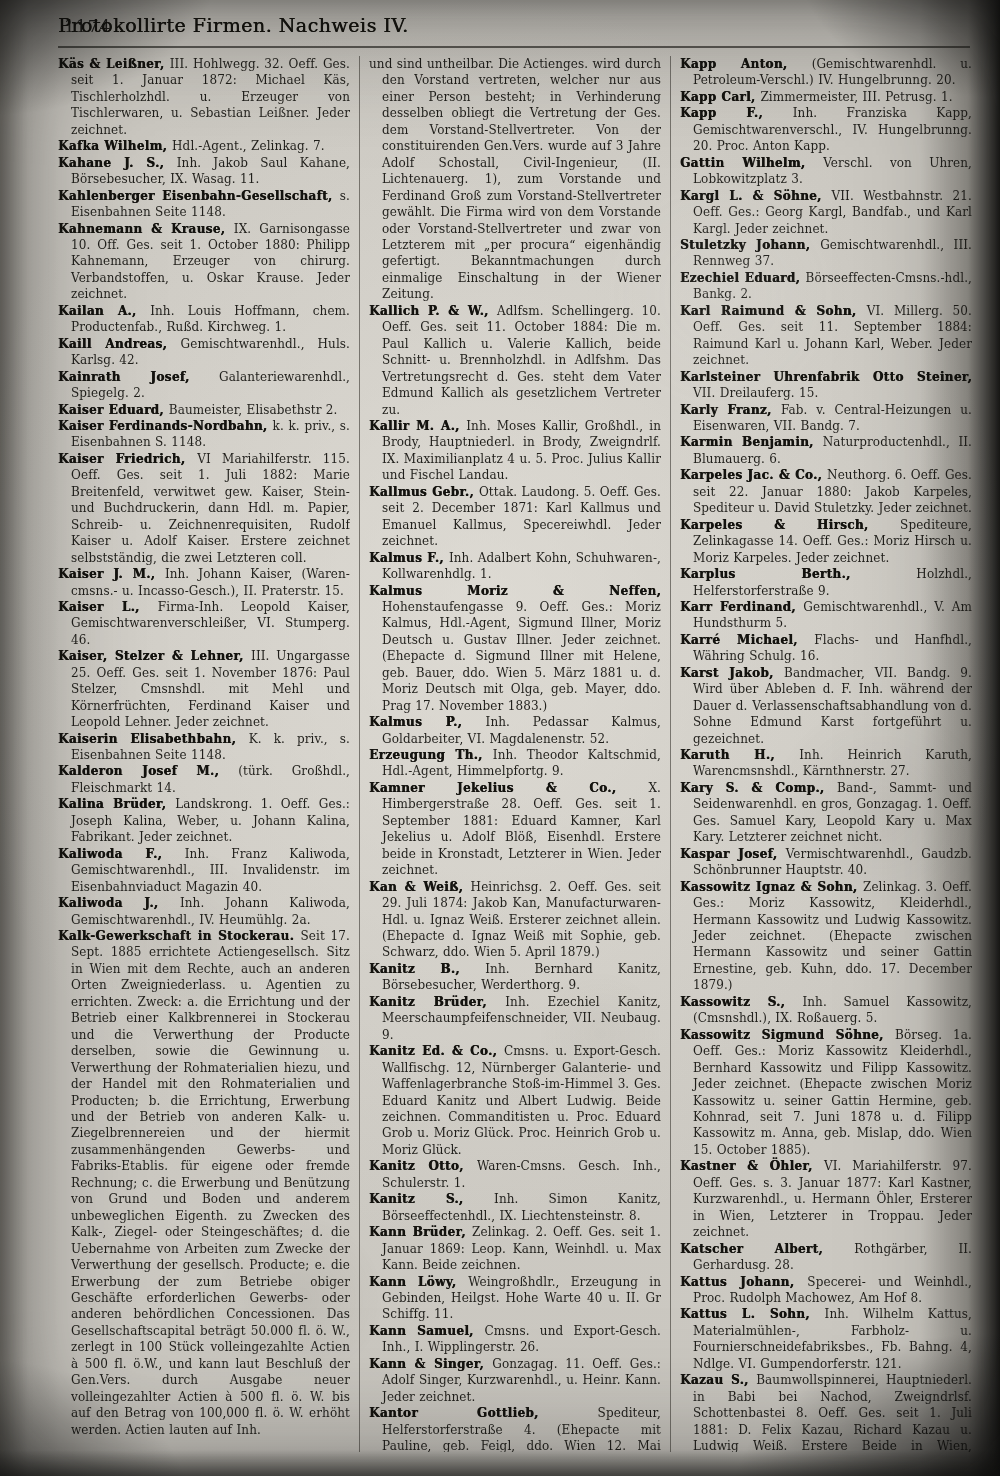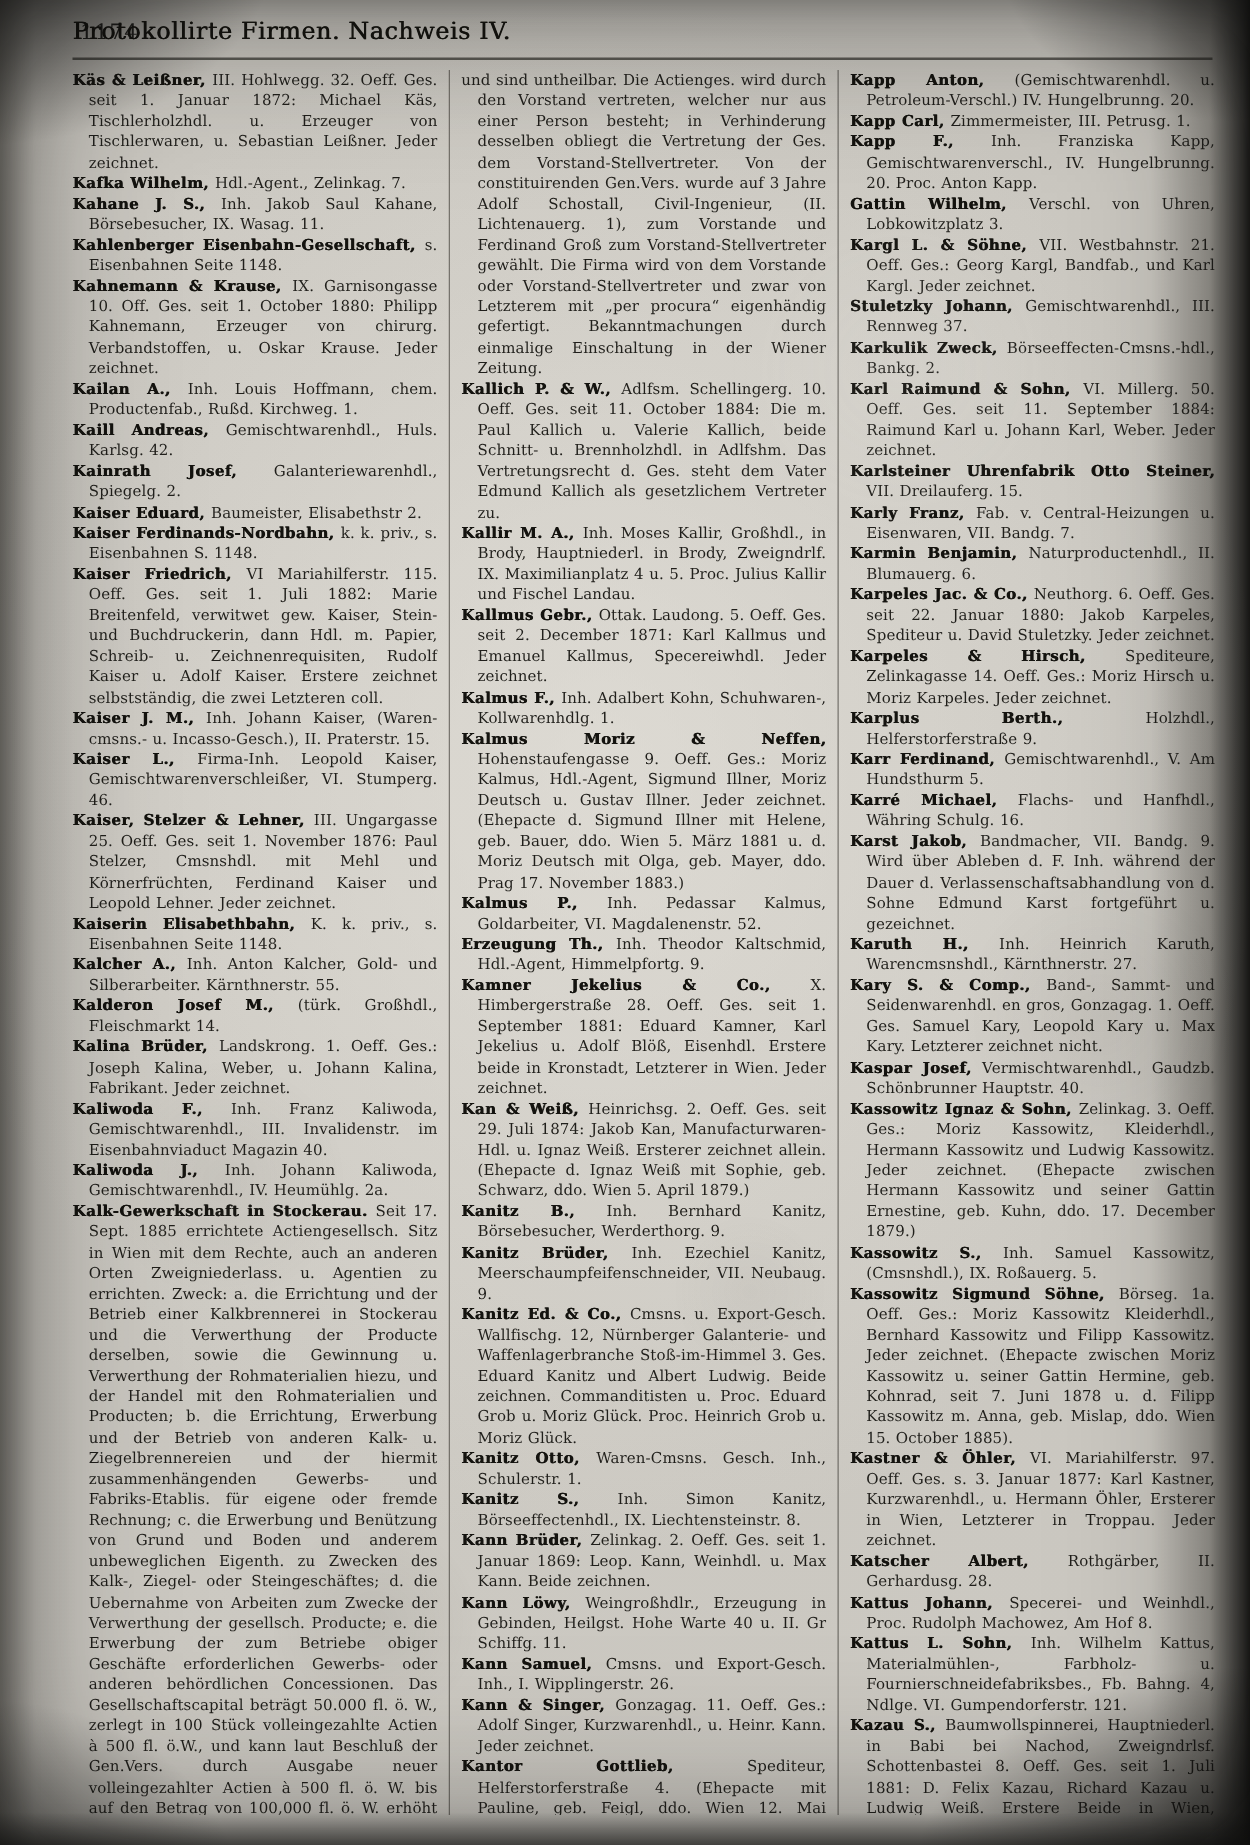--- a/index.html
+++ b/index.html
@@ -65,21 +65,20 @@
         <p class="entry"><b class="firm">Kailan A., </b>Inh. Louis Hoffmann, chem. Productenfab., Rußd. Kirchweg. 1.</p>
         <p class="entry"><b class="firm">Kaill Andreas, </b>Gemischtwarenhdl., Huls. Karlsg. 42.</p>
         <p class="entry"><b class="firm">Kainrath Josef, </b>Galanteriewarenhdl., Spiegelg. 2.</p>
         <p class="entry"><b class="firm">Kaiser Eduard, </b>Baumeister, Elisabethstr 2.</p>
         <p class="entry"><b class="firm">Kaiser Ferdinands-Nordbahn, </b>k. k. priv., s. Eisenbahnen S. 1148.</p>
         <p class="entry"><b class="firm">Kaiser Friedrich, </b>VI Mariahilferstr. 115. Oeff. Ges. seit 1. Juli 1882: Marie Breitenfeld, verwitwet gew. Kaiser, Stein- und Buchdruckerin, dann Hdl. m. Papier, Schreib- u. Zeichnenrequisiten, Rudolf Kaiser u. Adolf Kaiser. Erstere zeichnet selbstständig, die zwei Letzteren coll.</p>
         <p class="entry"><b class="firm">Kaiser J. M., </b>Inh. Johann Kaiser, (Waren-cmsns.- u. Incasso-Gesch.), II. Praterstr. 15.</p>
         <p class="entry"><b class="firm">Kaiser L., </b>Firma-Inh. Leopold Kaiser, Gemischtwarenverschleißer, VI. Stumperg. 46.</p>
         <p class="entry"><b class="firm">Kaiser, Stelzer &amp; Lehner, </b>III. Ungargasse 25. Oeff. Ges. seit 1. November 1876: Paul Stelzer, Cmsnshdl. mit Mehl und Körnerfrüchten, Ferdinand Kaiser und Leopold Lehner. Jeder zeichnet.</p>
         <p class="entry"><b class="firm">Kaiserin Elisabethbahn, </b>K. k. priv., s. Eisenbahnen Seite 1148.</p>
-        <p class="entry"><b class="firm">Kalcher A., </b>Inh. Anton Kalcher, Gold- und Silberarbeiter. Kärnthnerstr. 55.</p>
         <p class="entry"><b class="firm">Kalderon Josef M., </b>(türk. Großhdl., Fleischmarkt 14.</p>
         <p class="entry"><b class="firm">Kalina Brüder, </b>Landskrong. 1. Oeff. Ges.: Joseph Kalina, Weber, u. Johann Kalina, Fabrikant. Jeder zeichnet.</p>
         <p class="entry"><b class="firm">Kaliwoda F., </b>Inh. Franz Kaliwoda, Gemischtwarenhdl., III. Invalidenstr. im Eisenbahnviaduct Magazin 40.</p>
         <p class="entry"><b class="firm">Kaliwoda J., </b>Inh. Johann Kaliwoda, Gemischtwarenhdl., IV. Heumühlg. 2a.</p>
         <p class="entry"><b class="firm">Kalk-Gewerkschaft in Stockerau. </b>Seit 17. Sept. 1885 errichtete Actiengesellsch. Sitz in Wien mit dem Rechte, auch an anderen Orten Zweigniederlass. u. Agentien zu errichten. Zweck: a. die Errichtung und der Betrieb einer Kalkbrennerei in Stockerau und die Verwerthung der Producte derselben, sowie die Gewinnung u. Verwerthung der Rohmaterialien hiezu, und der Handel mit den Rohmaterialien und Producten; b. die Errichtung, Erwerbung und der Betrieb von anderen Kalk- u. Ziegelbrennereien und der hiermit zusammenhängenden Gewerbs- und Fabriks-Etablis. für eigene oder fremde Rechnung; c. die Erwerbung und Benützung von Grund und Boden und anderem unbeweglichen Eigenth. zu Zwecken des Kalk-, Ziegel- oder Steingeschäftes; d. die Uebernahme von Arbeiten zum Zwecke der Verwerthung der gesellsch. Producte; e. die Erwerbung der zum Betriebe obiger Geschäfte erforderlichen Gewerbs- oder anderen behördlichen Concessionen. Das Gesellschaftscapital beträgt 50.000 fl. ö. W., zerlegt in 100 Stück volleingezahlte Actien à 500 fl. ö.W., und kann laut Beschluß der Gen.Vers. durch Ausgabe neuer volleingezahlter Actien à 500 fl. ö. W. bis auf den Betrag von 100,000 fl. ö. W. erhöht werden. Actien lauten auf Inh.</p>
       </div>
     <div class="divider"></div>
     <div class="col">
         <p class="entry">und sind untheilbar. Die Actienges. wird durch den Vorstand vertreten, welcher nur aus einer Person besteht; in Verhinderung desselben obliegt die Vertretung der Ges. dem Vorstand-Stellvertreter. Von der constituirenden Gen.Vers. wurde auf 3 Jahre Adolf Schostall, Civil-Ingenieur, (II. Lichtenauerg. 1), zum Vorstande und Ferdinand Groß zum Vorstand-Stellvertreter gewählt. Die Firma wird von dem Vorstande oder Vorstand-Stellvertreter und zwar von Letzterem mit „per procura“ eigenhändig gefertigt. Bekanntmachungen durch einmalige Einschaltung in der Wiener Zeitung.</p>
         <p class="entry"><b class="firm">Kallich P. &amp; W., </b>Adlfsm. Schellingerg. 10. Oeff. Ges. seit 11. October 1884: Die m. Paul Kallich u. Valerie Kallich, beide Schnitt- u. Brennholzhdl. in Adlfshm. Das Vertretungsrecht d. Ges. steht dem Vater Edmund Kallich als gesetzlichem Vertreter zu.</p>
@@ -103,21 +102,21 @@
         <p class="entry"><b class="firm">Kantor Gottlieb, </b>Spediteur, Helferstorferstraße 4. (Ehepacte mit Pauline, geb. Feigl, ddo. Wien 12. Mai 1881.)</p>
       </div>
     <div class="divider"></div>
     <div class="col">
         <p class="entry"><b class="firm">Kapp Anton, </b>(Gemischtwarenhdl. u. Petroleum-Verschl.) IV. Hungelbrunng. 20.</p>
         <p class="entry"><b class="firm">Kapp Carl, </b>Zimmermeister, III. Petrusg. 1.</p>
         <p class="entry"><b class="firm">Kapp F., </b>Inh. Franziska Kapp, Gemischtwarenverschl., IV. Hungelbrunng. 20. Proc. Anton Kapp.</p>
         <p class="entry"><b class="firm">Gattin Wilhelm, </b>Verschl. von Uhren, Lobkowitzplatz 3.</p>
         <p class="entry"><b class="firm">Kargl L. &amp; Söhne, </b>VII. Westbahnstr. 21. Oeff. Ges.: Georg Kargl, Bandfab., und Karl Kargl. Jeder zeichnet.</p>
         <p class="entry"><b class="firm">Stuletzky Johann, </b>Gemischtwarenhdl., III. Rennweg 37.</p>
-        <p class="entry"><b class="firm">Karkulik Zweck, </b>Börseeffecten-Cmsns.-hdl., Bankg. 2.</p>
+        <p class="entry"><b class="firm">Ezechiel Eduard, </b>Börseeffecten-Cmsns.-hdl., Bankg. 2.</p>
         <p class="entry"><b class="firm">Karl Raimund &amp; Sohn, </b>VI. Millerg. 50. Oeff. Ges. seit 11. September 1884: Raimund Karl u. Johann Karl, Weber. Jeder zeichnet.</p>
         <p class="entry"><b class="firm">Karlsteiner Uhrenfabrik Otto Steiner, </b>VII. Dreilauferg. 15.</p>
         <p class="entry"><b class="firm">Karly Franz, </b>Fab. v. Central-Heizungen u. Eisenwaren, VII. Bandg. 7.</p>
         <p class="entry"><b class="firm">Karmin Benjamin, </b>Naturproductenhdl., II. Blumauerg. 6.</p>
         <p class="entry"><b class="firm">Karpeles Jac. &amp; Co., </b>Neuthorg. 6. Oeff. Ges. seit 22. Januar 1880: Jakob Karpeles, Spediteur u. David Stuletzky. Jeder zeichnet.</p>
         <p class="entry"><b class="firm">Karpeles &amp; Hirsch, </b>Spediteure, Zelinkagasse 14. Oeff. Ges.: Moriz Hirsch u. Moriz Karpeles. Jeder zeichnet.</p>
         <p class="entry"><b class="firm">Karplus Berth., </b>Holzhdl., Helferstorferstraße 9.</p>
         <p class="entry"><b class="firm">Karr Ferdinand, </b>Gemischtwarenhdl., V. Am Hundsthurm 5.</p>
         <p class="entry"><b class="firm">Karré Michael, </b>Flachs- und Hanfhdl., Währing Schulg. 16.</p>
         <p class="entry"><b class="firm">Karst Jakob, </b>Bandmacher, VII. Bandg. 9. Wird über Ableben d. F. Inh. während der Dauer d. Verlassenschaftsabhandlung von d. Sohne Edmund Karst fortgeführt u. gezeichnet.</p>

